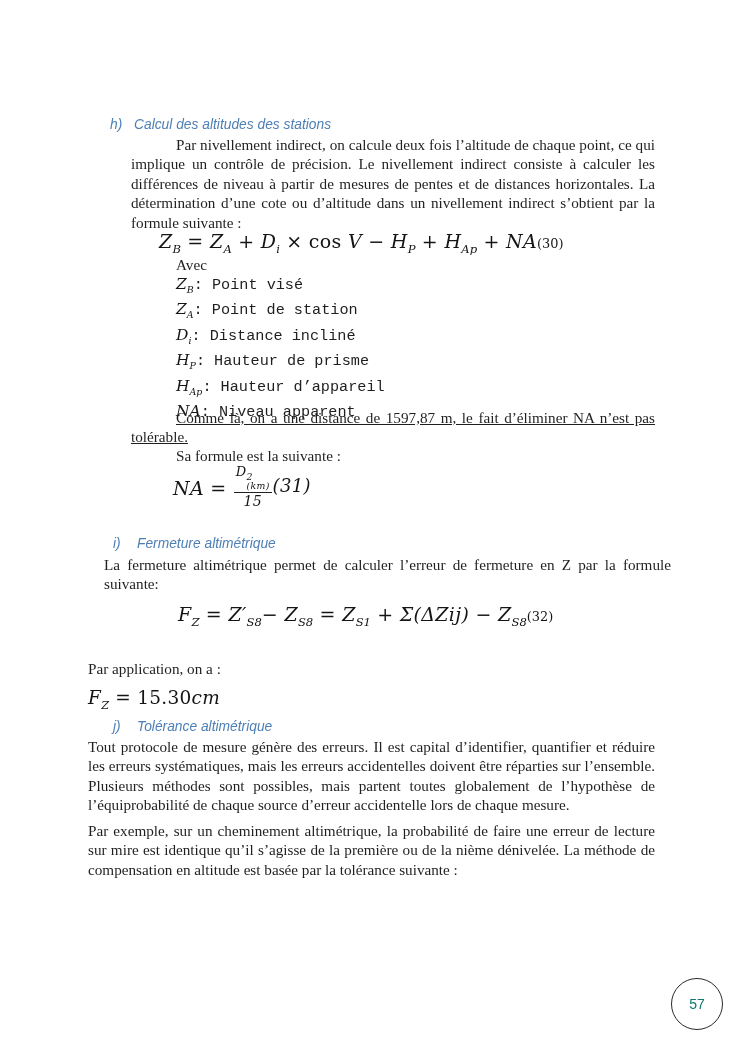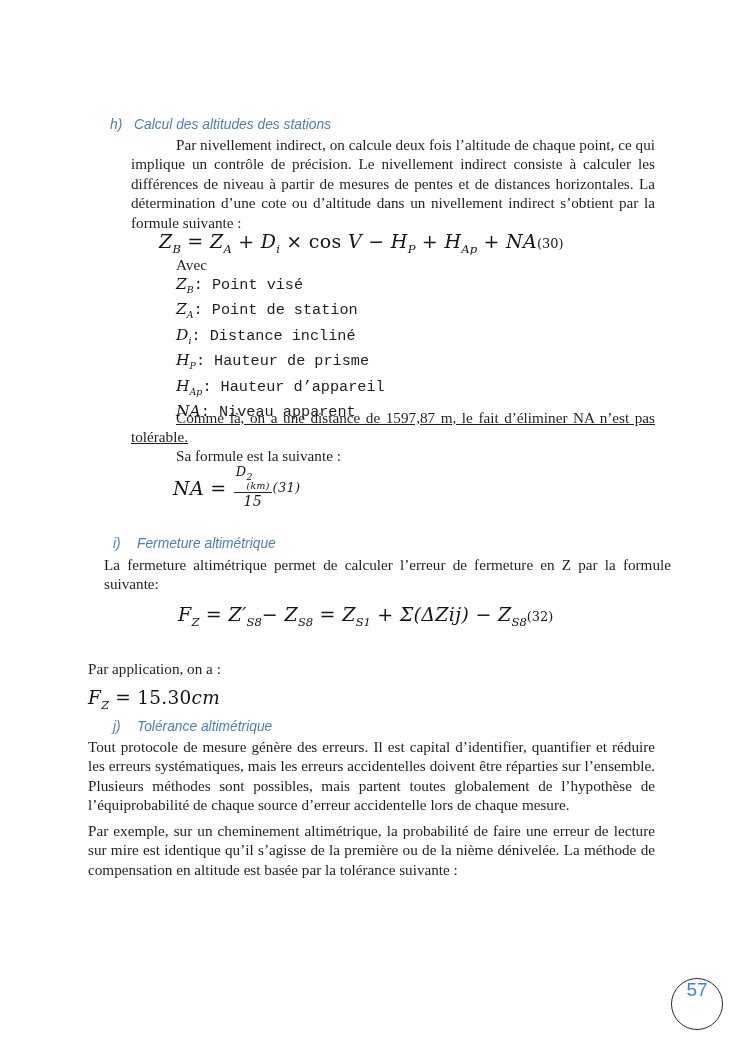--- a/index.html
+++ b/index.html
@@ -50,23 +50,23 @@
   .frac .den{padding-top:1px;font-size:14px;}
   .supsub{
     display:inline-flex;flex-direction:column;align-items:flex-start;
     font-size:72%;line-height:0.95;vertical-align:-0.45em;
   }
   .supsub .sp,.supsub .sb{font-style:italic;}
   .f31-eq{vertical-align:middle;}
   .page-badge{
     width:52px;height:52px;border-radius:50%;
     border:1.6px solid #2a2a2a;
-    display:flex;align-items:flex-start;justify-content:center;
+    display:flex;align-items:center;justify-content:center;
     font-family:"Liberation Sans", sans-serif;
-    font-size:19px;color:#3b82f6;
+    font-size:14px;color:#0f766e;
     box-sizing:border-box;
   }
 </style>
 </head>
 <body>
 
 <div class="page">
 
   <div class="abs heading" style="left:110px;top:117px;">
     <span class="marker">h)</span>
@@ -104,21 +104,21 @@
 
   <div class="abs body-text" style="left:176px;top:446px;">Sa formule est la suivante :</div>
 
   <div class="abs centered" style="left:88px;top:466px;width:567px;padding-left:85px;box-sizing:border-box;">
     <span class="formula f31-eq">NA = </span><span class="formula frac">
         <span class="num"><span>D</span><span class="supsub">
             <span class="sp">2</span>
             <span class="sb">(km)</span>
           </span></span>
         <span class="den">15</span>
-      </span><span class="formula eqno" style="font-size:13px;">(31)</span>
+      </span><span class="formula eqno" style="font-size:18px;">(31)</span>
   </div>
 
   <div class="abs heading" style="left:113px;top:536px;">
     <span class="marker">i)</span>
     <span>Fermeture altimétrique</span>
   </div>
 
   <div class="abs body-text" style="left:104px;top:555px;width:567px;">La fermeture altimétrique permet de calculer l’erreur de fermeture en Z par la formule suivante:</div>
 
   <div class="abs centered formula" style="left:88px;top:603px;width:567px;padding-left:90px;box-sizing:border-box;"><span>F</span><sub>Z</sub><span> =  Z′</span><sub>S8</sub><span>− Z</span><sub>S8</sub><span>  =  Z</span><sub>S1</sub><span> +  Σ(ΔZij) −  Z</span><sub>S8</sub><span class="eqno">(32)</span></div>

